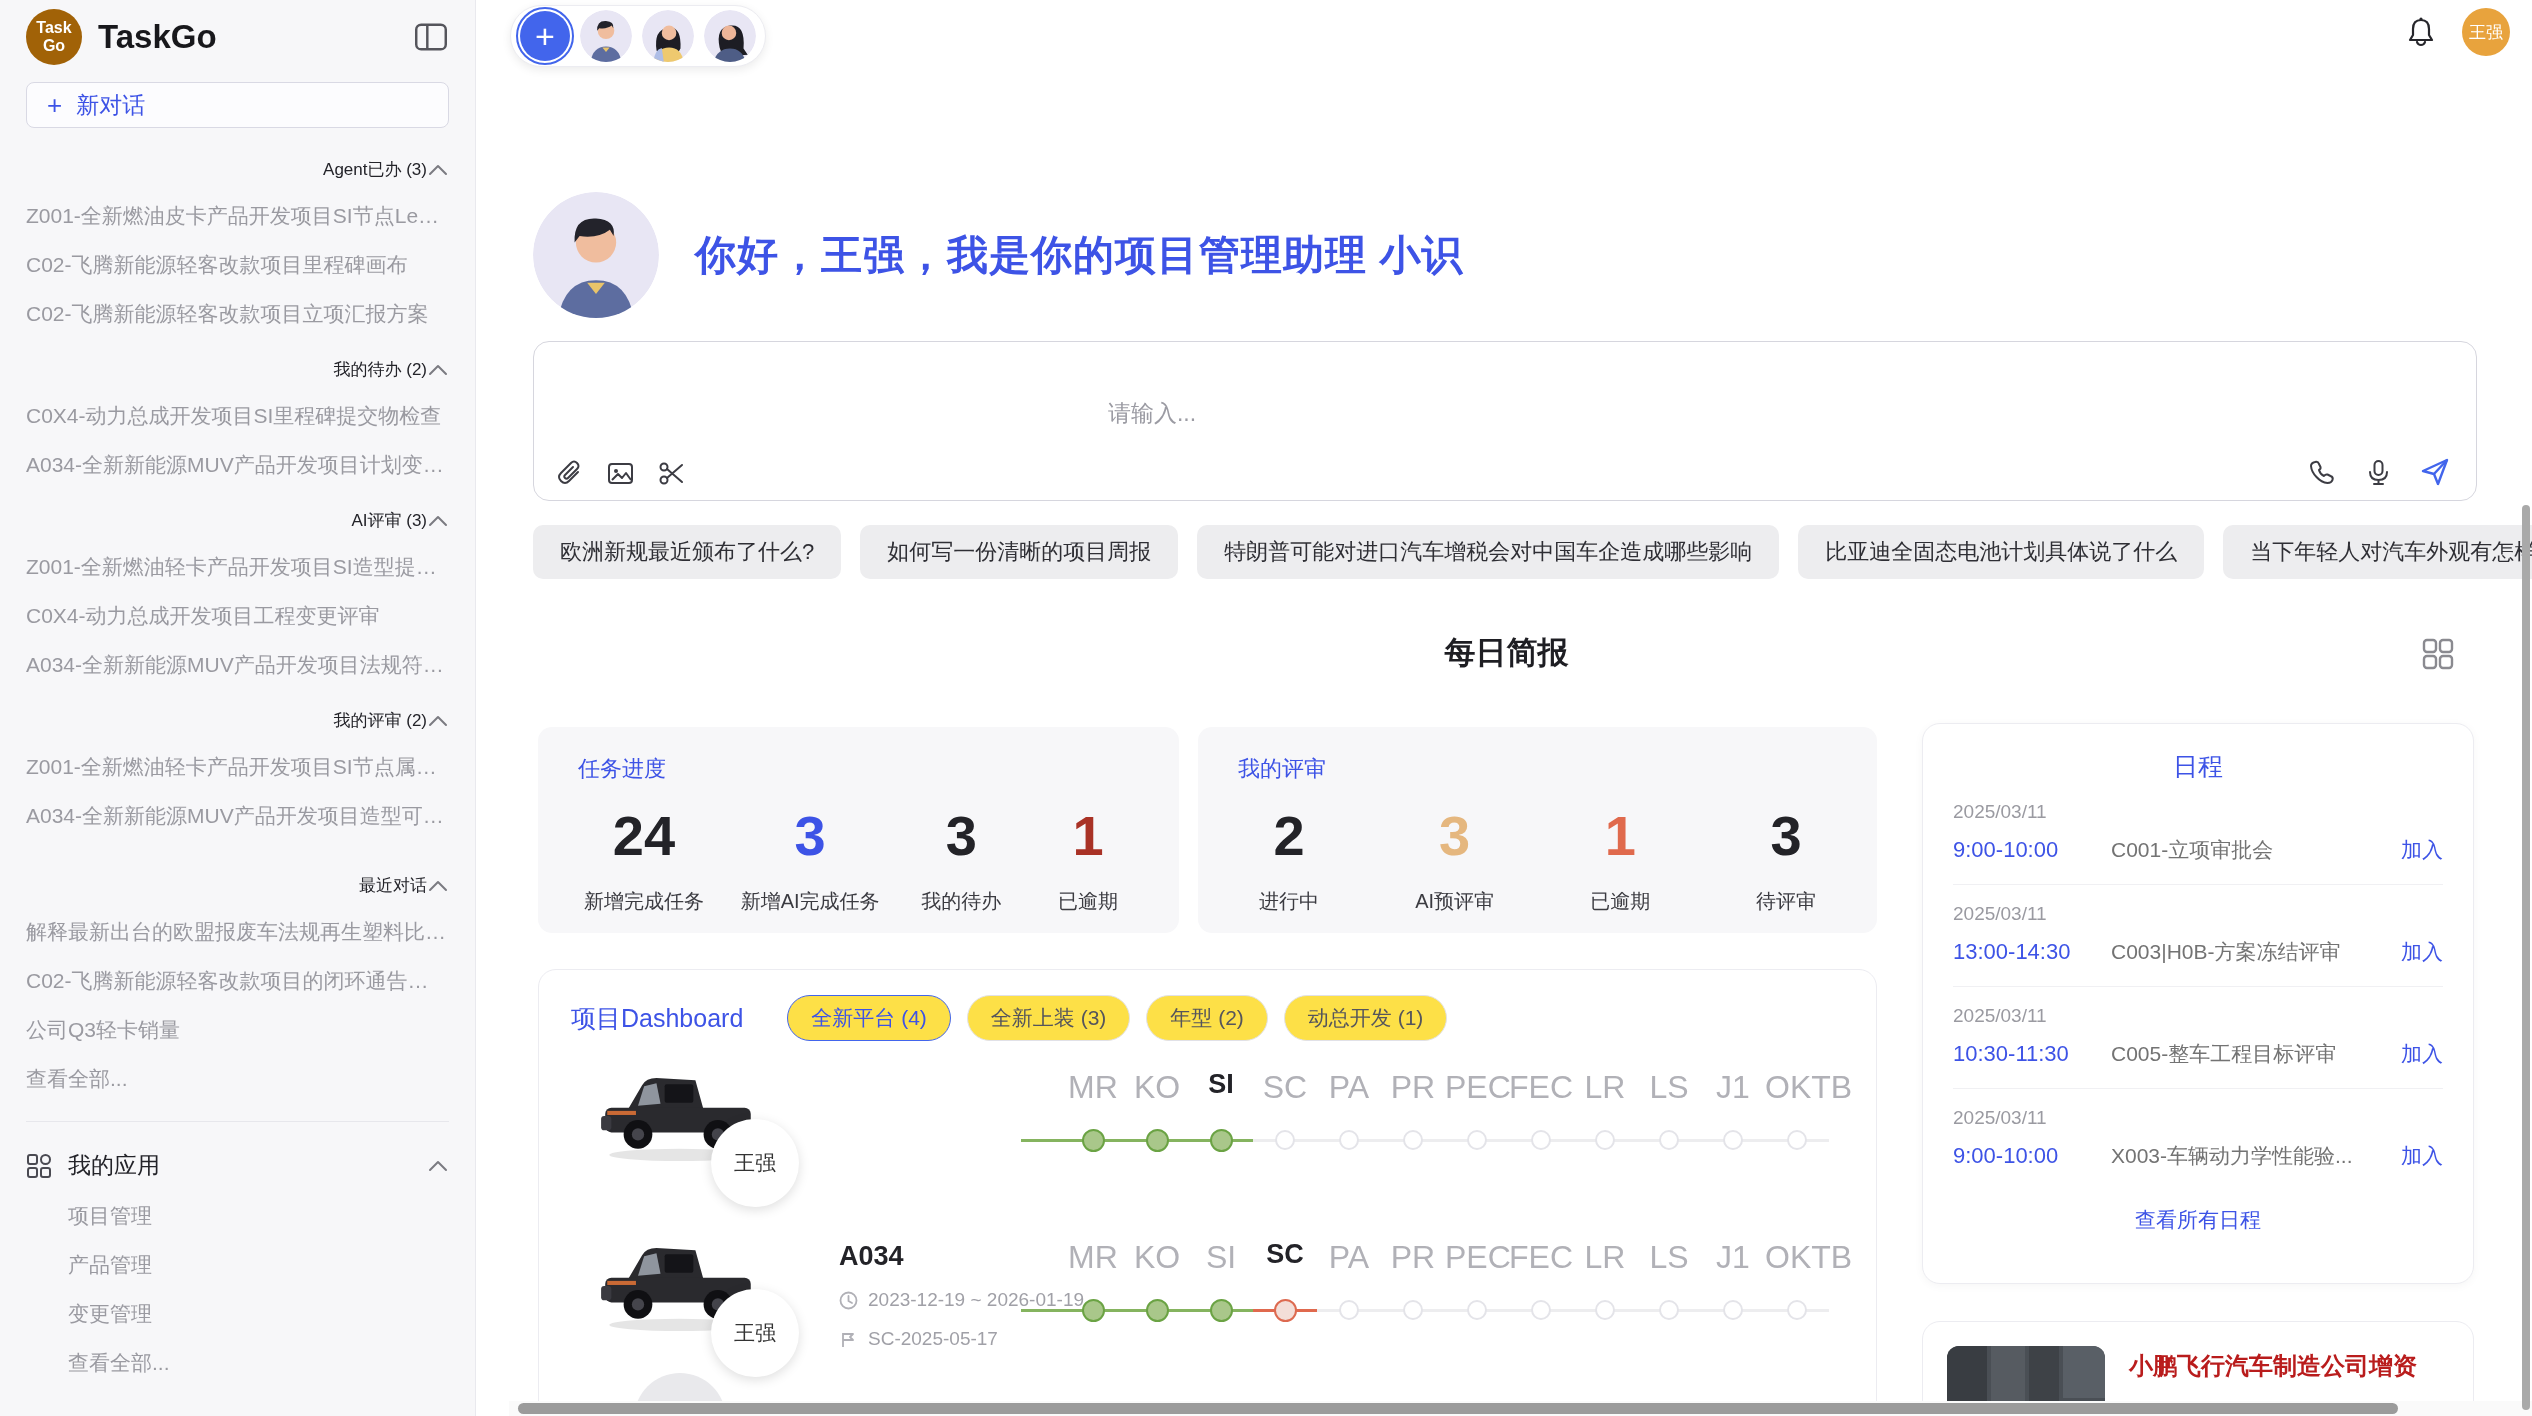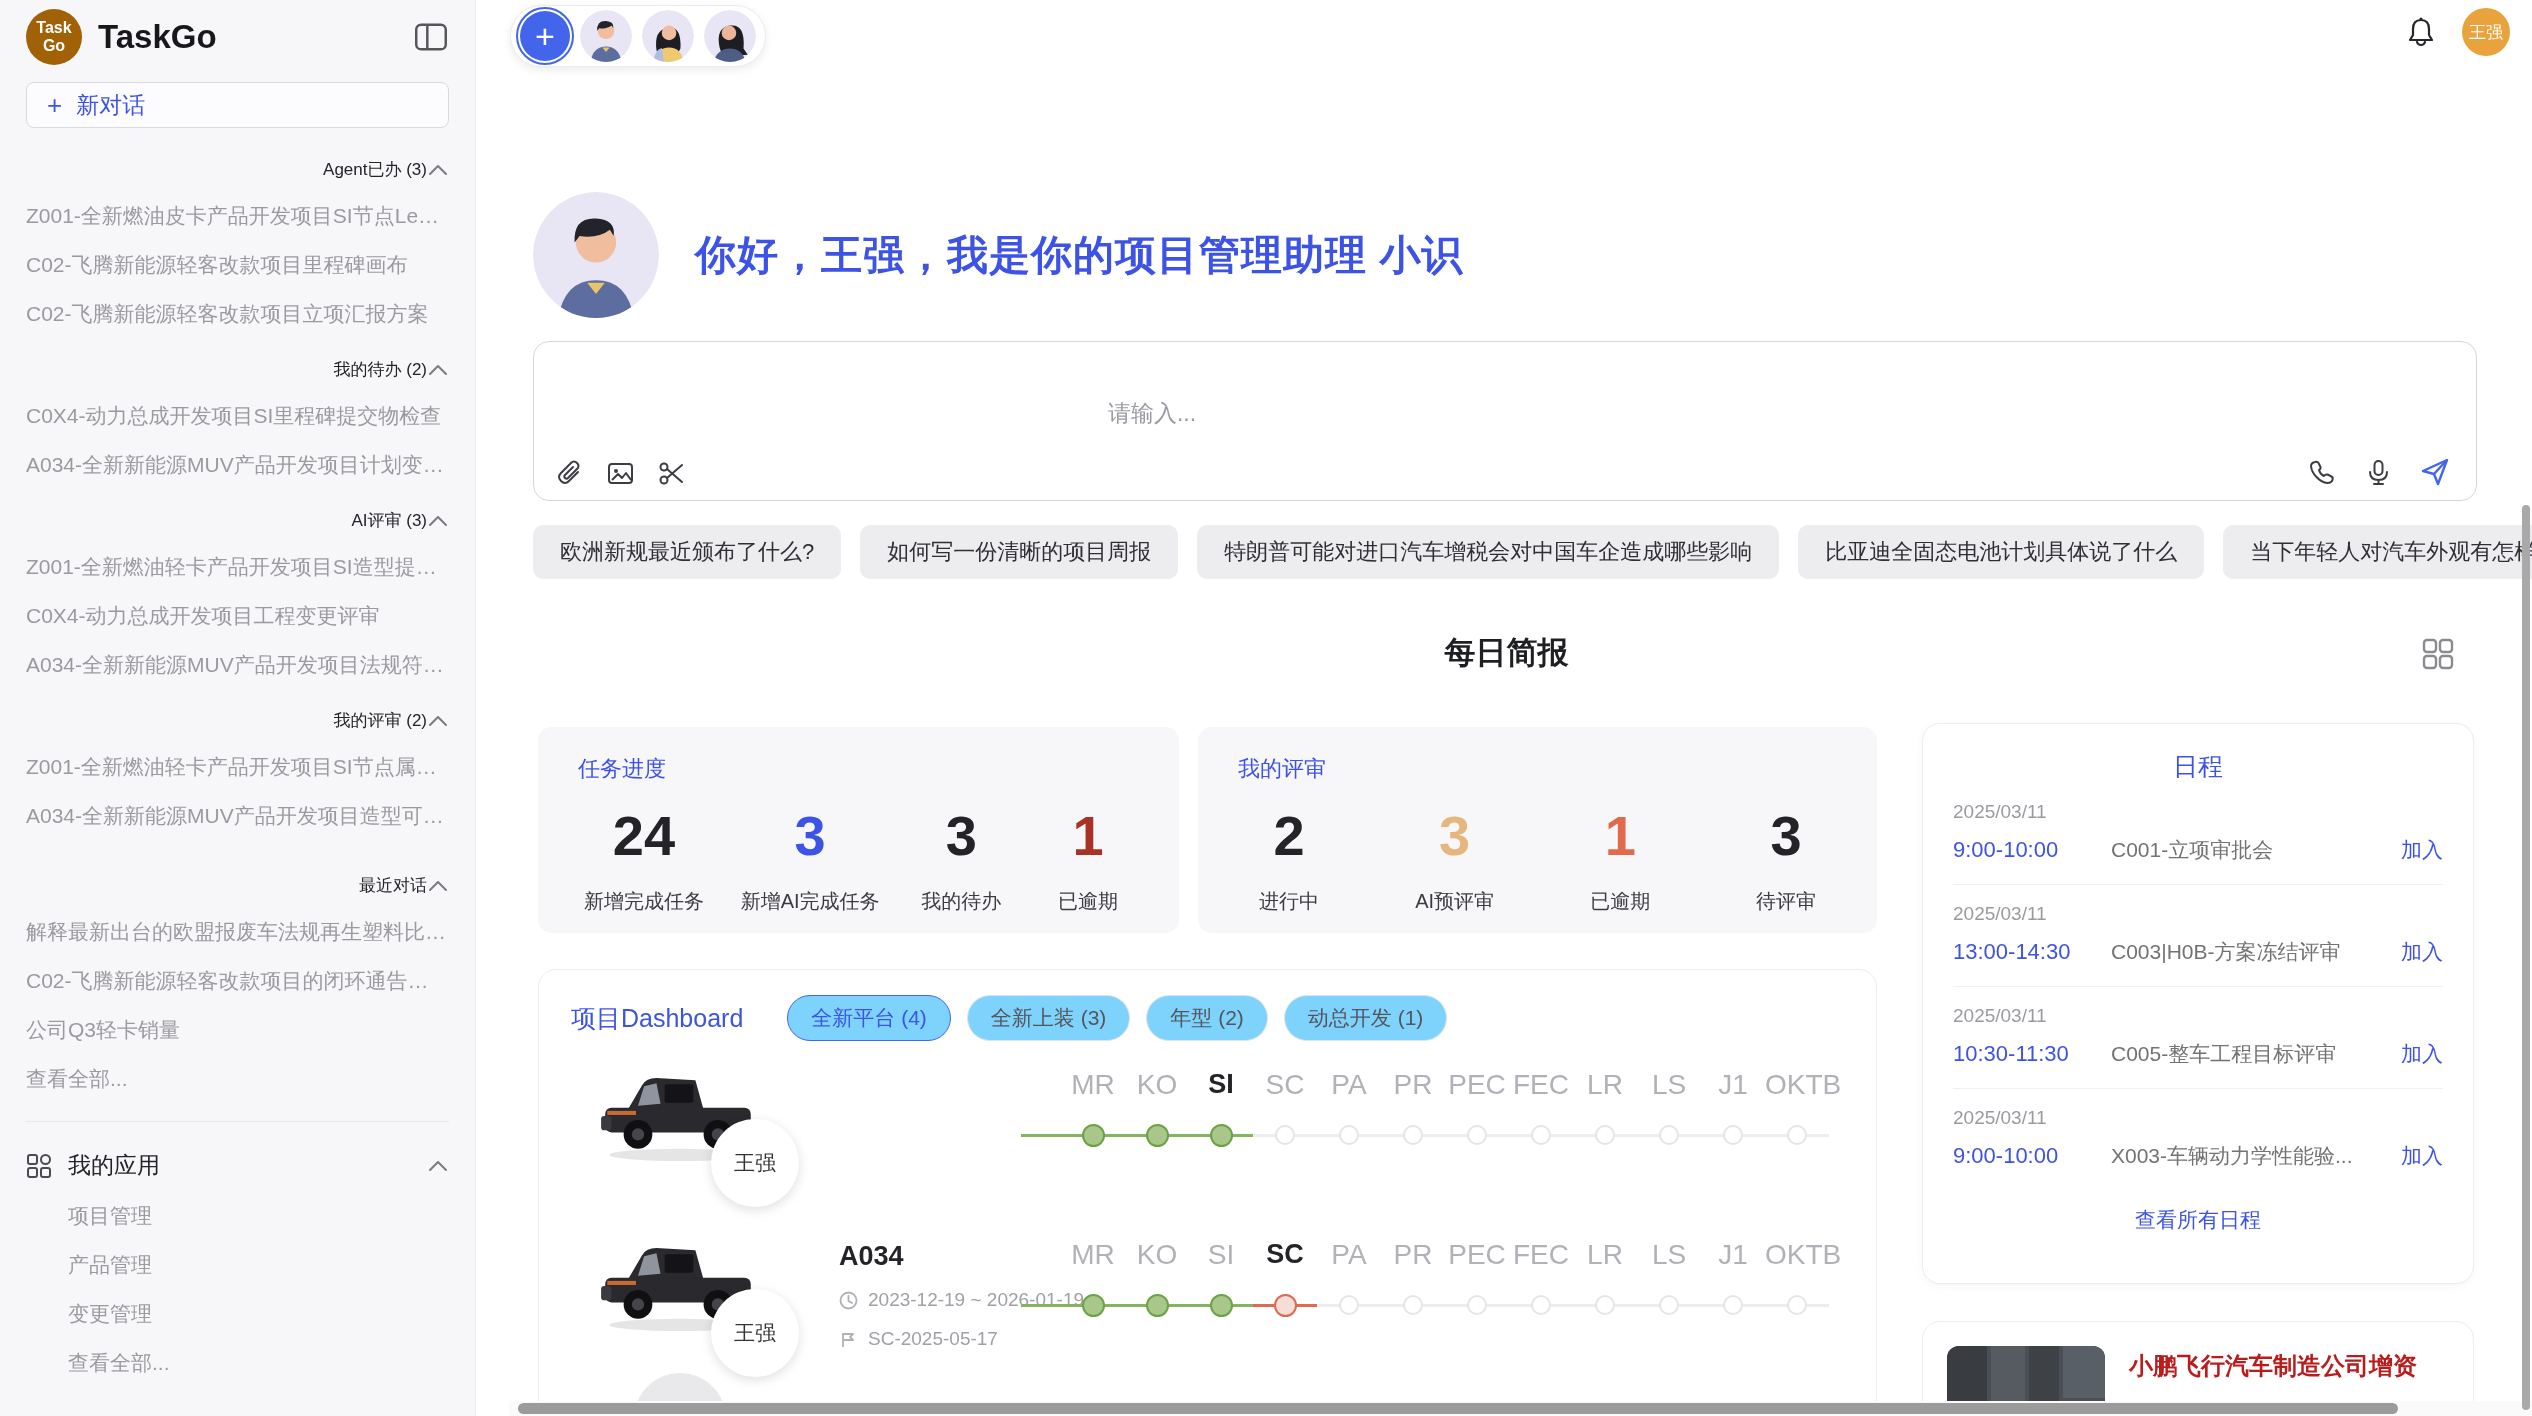--- a/index.html
+++ b/index.html
@@ -81,34 +81,34 @@
   .num-blue { color:#3d53e6; } .num-darkred { color:#a93226; }
   .num-orange { color:#e5b77f; } .num-orangered { color:#e06a4d; }
   .stat-label { margin-top:24px; font-size:20px; color:#3b3b41; }
 
   .dashboard-card { position:absolute; left:538px; top:969px; width:1339px; height:530px;
     border:1px solid #ececf1; border-radius:18px; background:#fff; overflow:hidden; }
   .dash-head { display:flex; align-items:center; padding:25px 32px 10px 32px; gap:44px; }
   .dash-title { color:#3d53e6; font-size:25px; }
   .pills { display:flex; gap:16px; }
   .pill { height:46px; padding:0 23px; border:1px solid #e1e1e7; border-radius:24px; font-size:21px;
-    color:#55555c; display:flex; align-items:center; background:#7dd3fc; white-space:nowrap; cursor:pointer; }
+    color:#55555c; display:flex; align-items:center; background:#fde047; white-space:nowrap; cursor:pointer; }
   .pill.active { border-color:#4265ec; color:#3d53e6; }
   .project-row { position:relative; height:158px; margin-top:12px; }
   .truck { position:absolute; left:58px; top:0; width:164px; height:106px; }
   .owner { position:absolute; left:172px; top:56px; width:88px; height:88px; border-radius:50%;
     background:#fff; box-shadow:0 3px 12px rgba(0,0,0,.13); display:flex; align-items:center;
     justify-content:center; font-size:21px; color:#333; }
   .proj-info { position:absolute; left:300px; top:8px; }
   .proj-code { font-size:27px; font-weight:700; color:#232328; }
   .proj-meta { margin-top:17px; display:flex; align-items:center; gap:10px; color:#a0a0a7; font-size:19px; }
   .meta-ico { width:19px; height:19px; color:#b0b0b6; flex:none; }
   .ms { position:absolute; left:522px; top:6px; width:790px; }
   .ms-labels { display:flex; }
-  .ms-cell { width:64px; text-align:center; font-size:28px; color:#b1b1b7; }
+  .ms-cell { width:64px; text-align:center; font-size:32px; color:#b1b1b7; }
   .ms-cell.current { color:#232328; font-weight:700; font-size:27px; }
   .ms-track { display:flex; margin-top:20px; height:28px; }
   .tcell { width:64px; position:relative; display:flex; align-items:center; justify-content:center; }
   .tline { position:absolute; left:0; right:0; top:13px; height:3px; background:#ededef; }
   .tline.lead { left:-40px; }
   .tline.green { background:#85b45f; } .tline.red { background:#e0694e; }
   .dot { width:20px; height:20px; border-radius:50%; background:#fff; border:2px solid #e4e4e9; z-index:1; }
   .dot.done { width:23px; height:23px; background:#a9c78a; border:2.5px solid #6ba344; }
   .dot.alert { width:23px; height:23px; background:#f3ded8; border:2.5px solid #dd6a50; }
   .next-row-sliver { position:absolute; left:95px; bottom:-74px; width:92px; height:92px;

